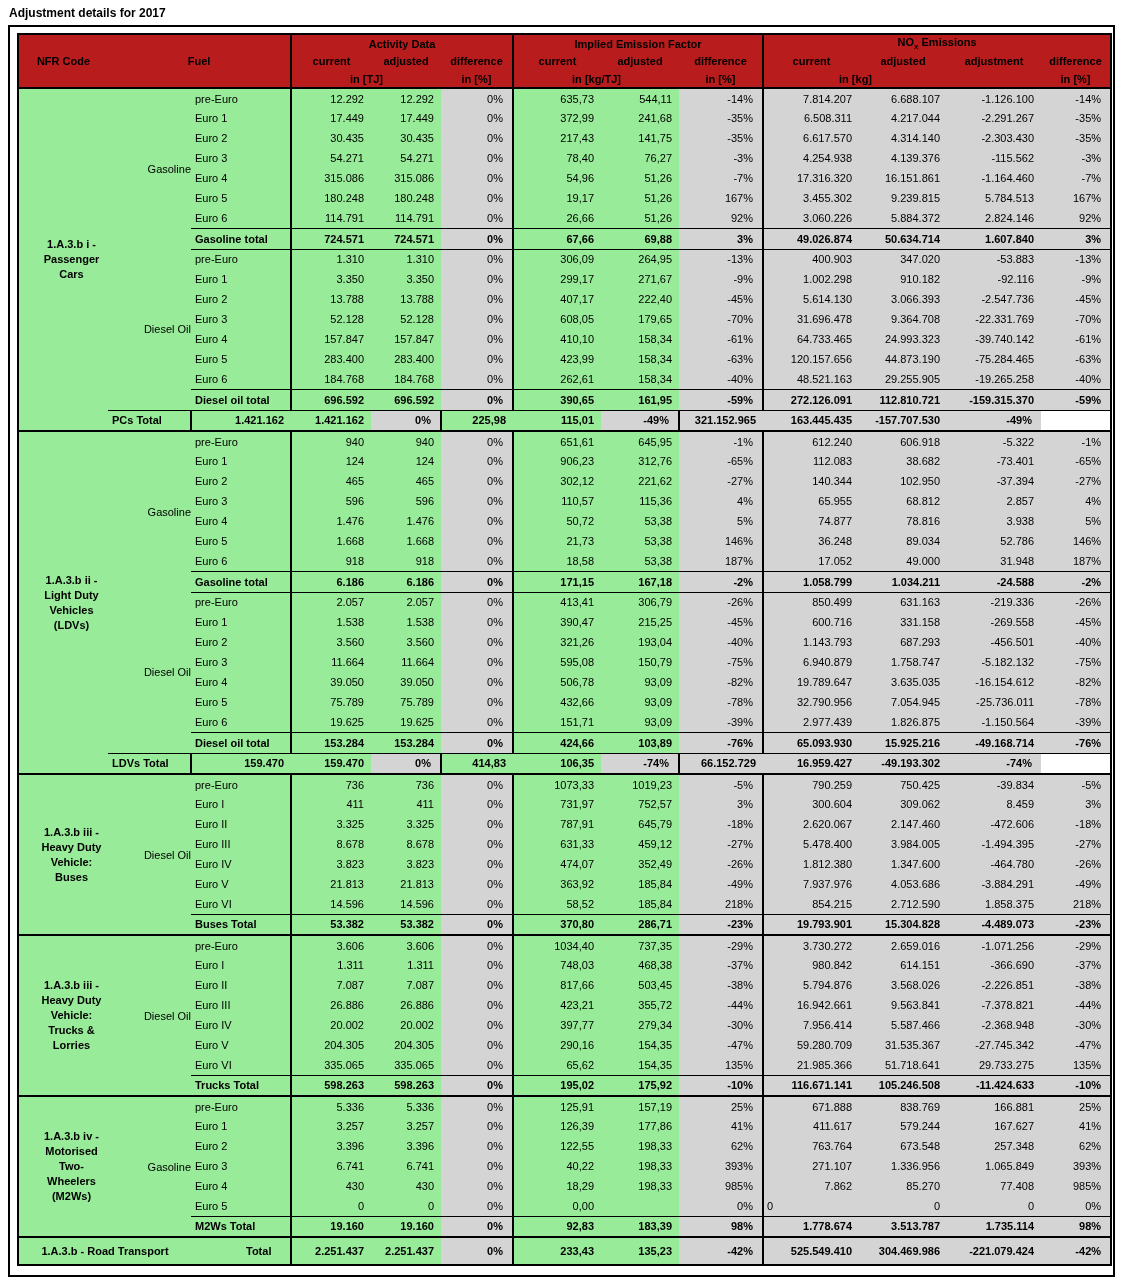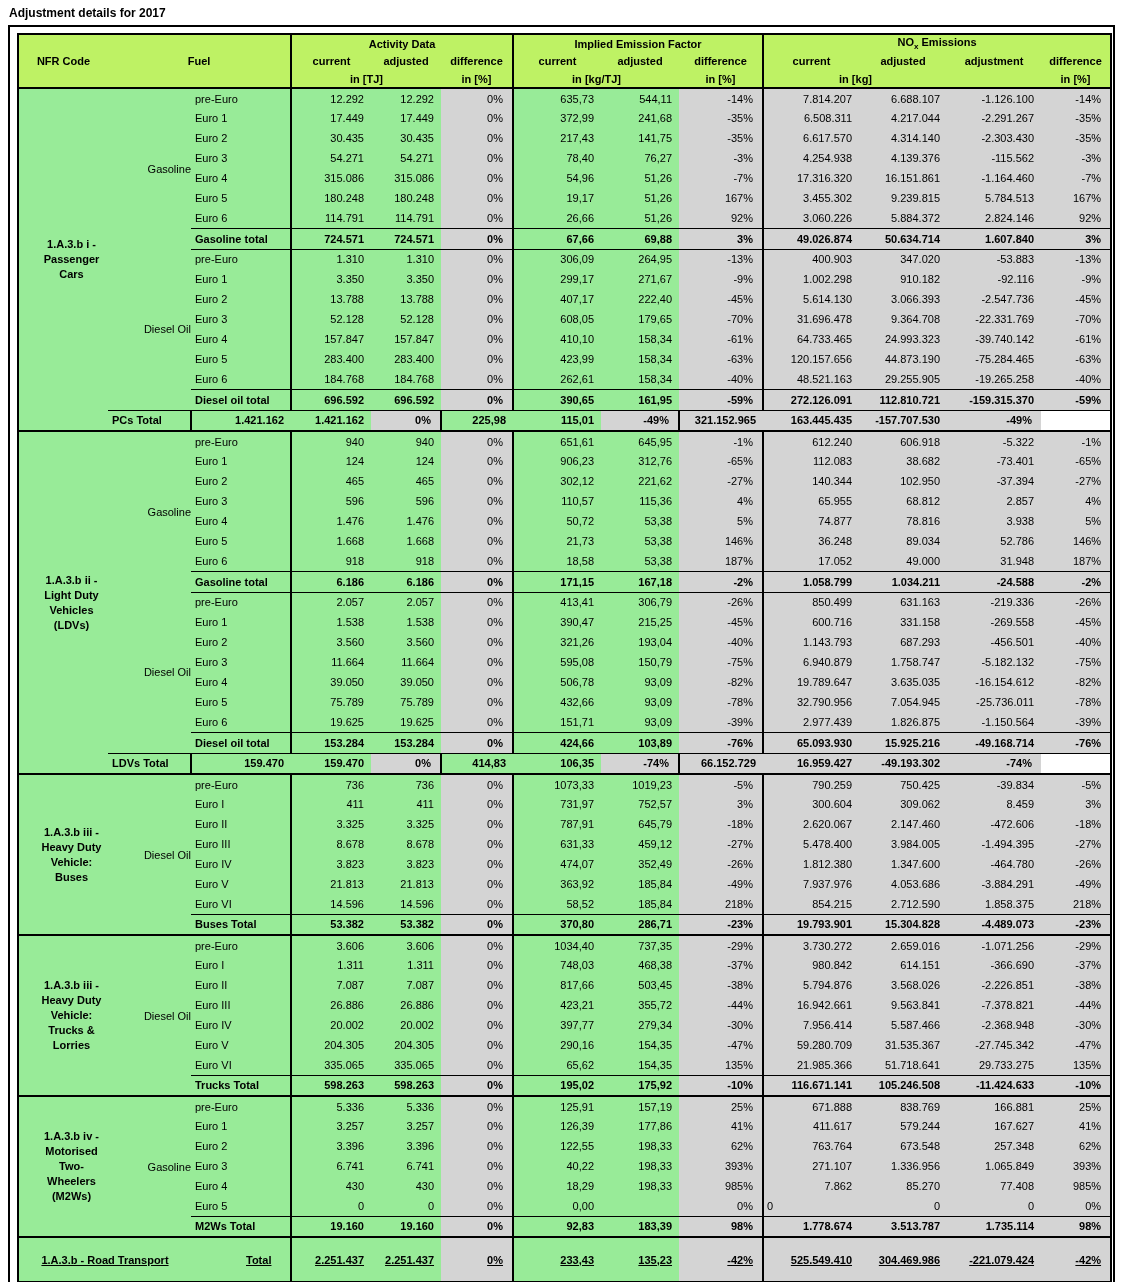--- a/index.html
+++ b/index.html
@@ -1,38 +1,38 @@
 <!DOCTYPE html>
 <html><head>
 <meta charset="utf-8">
 <style>
   html,body{margin:0;padding:0;background:#fff;}
   body{width:1121px;height:1282px;font-family:"Liberation Sans",sans-serif;overflow:hidden;}
   .title{font-weight:bold;font-size:12px;color:#000;padding:6px 0 5px 9px;}
   .frame{margin:0 6px 0 8px;border:2px solid #000;padding:6px 2px 9px 7px;background:#fff;}
   table{border-collapse:collapse;table-layout:fixed;width:1093px;border:2px solid #000;background:#fff;}
   th,td{font-size:11px;white-space:nowrap;overflow:hidden;padding:0;color:#000;}
-  thead th{font-weight:bold;background:#bef264;text-align:center;}
+  thead th{font-weight:bold;background:#b91c1c;text-align:center;}
   thead tr{height:18px;}
   thead tr:last-child th{border-bottom:2px solid #000;}
   tbody tr{height:20px;}
   .green{background:#98eb98;}
   .gray{background:#d4d4d4;}
   .num{text-align:right;padding-right:7px;}
   .pct{text-align:right;padding-right:9px;}
   .lbl{text-align:left;padding-left:4px;}
   .bl{border-left:2px solid #000;}
   .nfr{font-weight:bold;text-align:center;vertical-align:middle;}
   .nfr div{line-height:15px;margin-left:16px;}
   .fuel{text-align:right;vertical-align:middle;}
   tr.trow{height:21px;margin-left:24px;}
   tr.trow td{font-weight:bold;}
   tr.trow td.hb{border-top:1px solid #000;border-bottom:1px solid #000;}
   tr.sec-top td{border-top:2px solid #000;}
-  tr.grand{height:45px;text-decoration:underline;}
+  tr.grand{height:28px;}
   tr.grand td{font-weight:bold;border-top:2px solid #000;}
   tr.grand td.glabel{text-align:left;padding-left:55px;}
   td.left{text-align:left;padding-left:3px;padding-right:0;}
   sub{font-size:8px;}
 </style>
 </head>
 <body>
 
 <div class="title">Adjustment details for 2017</div>
 

